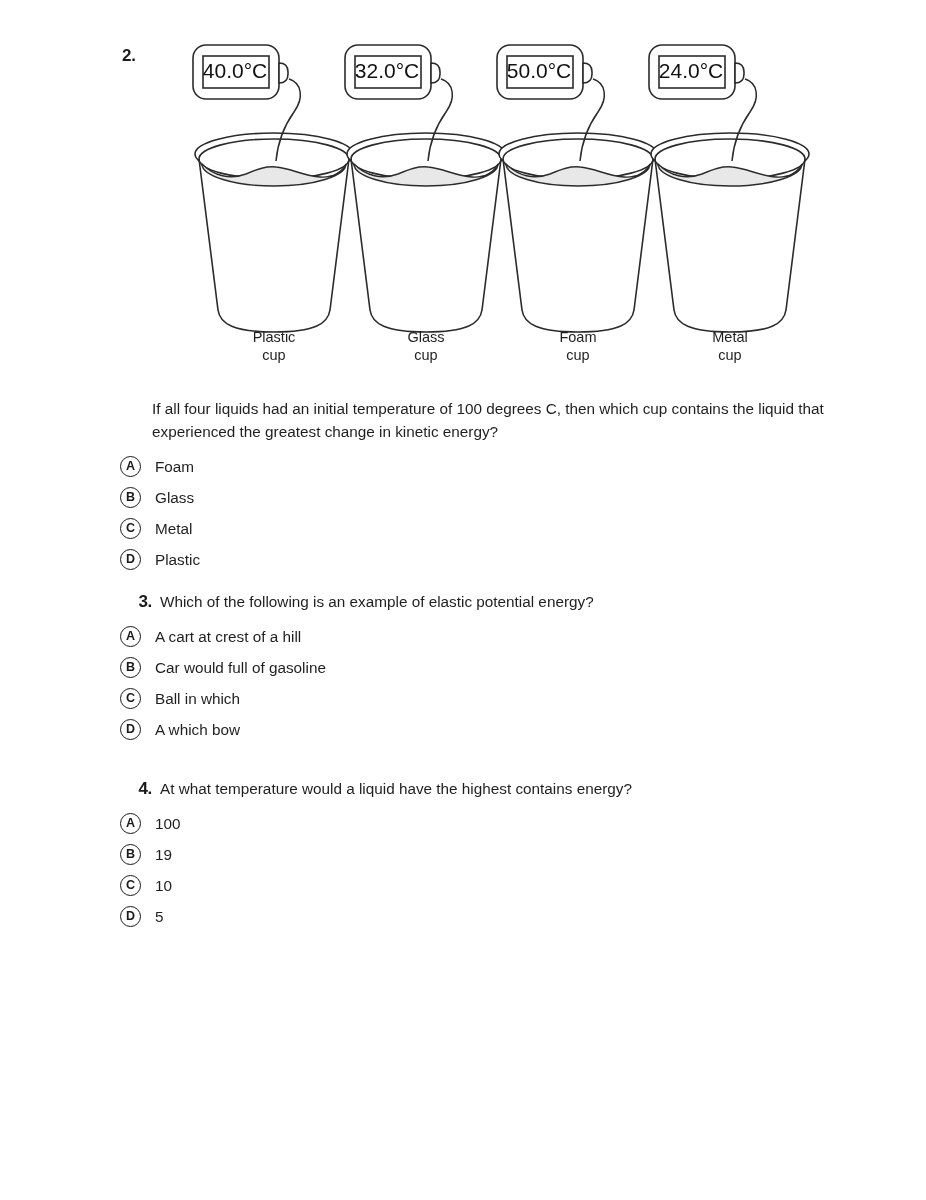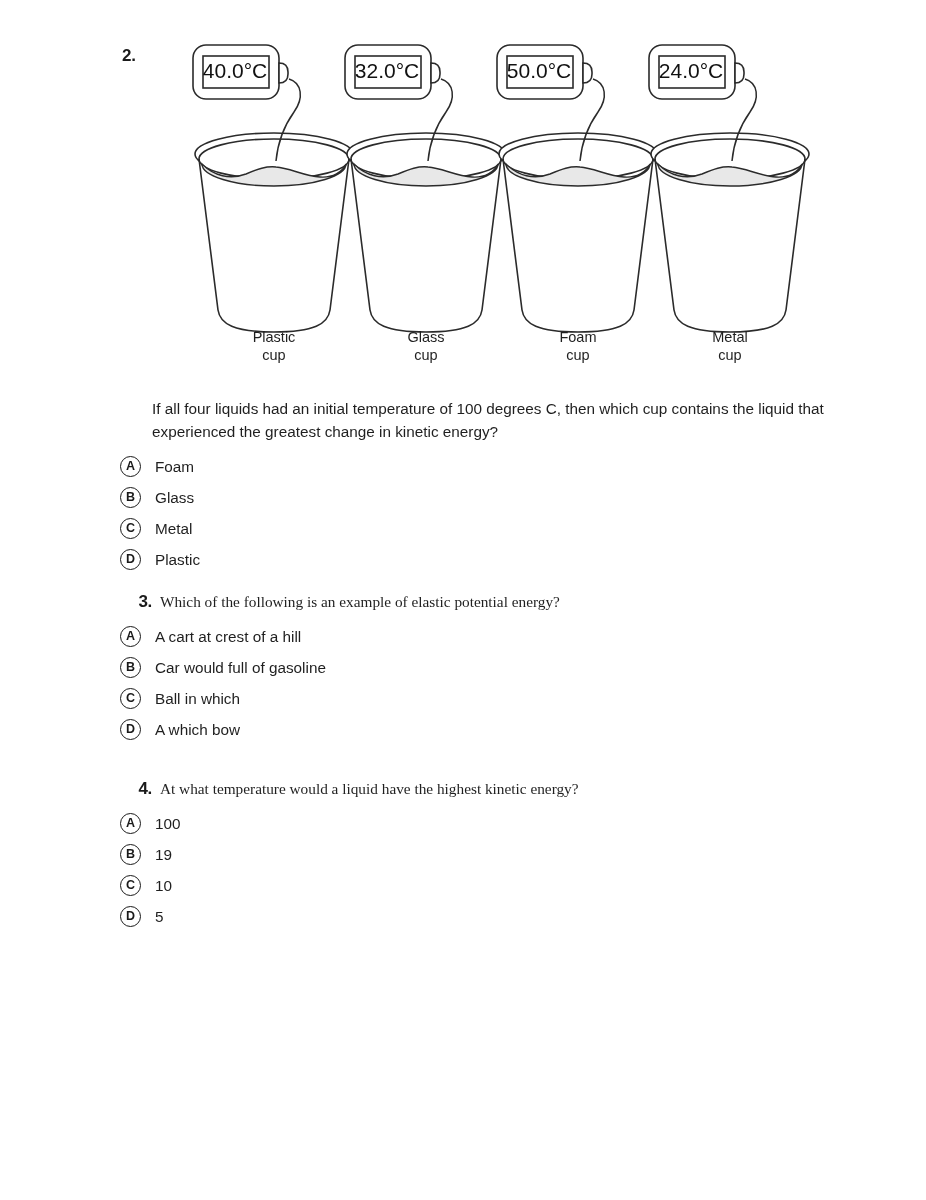--- a/index.html
+++ b/index.html
@@ -63,21 +63,20 @@
     text-align: right;
     padding-right: 8px;
     line-height: 23px;
     letter-spacing: -0.3px;
   }
   .qtext {
     flex: 1 1 auto;
     font-size: 15.3px;
     line-height: 23px;
     color: #1f1f1f;
-    font-family: Liberation Serif, serif;
   }
   .qtext-indent {
     margin-left: 34px;
     font-size: 15.3px;
     line-height: 23px;
     color: #1f1f1f;
     width: 716px;
   }
 
   .choices {
@@ -226,21 +225,21 @@
       <div class="choice">
         <span class="bubble">D</span>
         <span class="choice-label">A which bow</span>
       </div>
     </div>
   </div>
 
   <div class="qblock" style="top:777px;">
     <div class="qhead">
       <div class="qnum">4.</div>
-      <div class="qtext">At what temperature would a liquid have the highest kinetic energy?</div>
+      <div class="qtext">At what temperature would a liquid have the highest contains energy?</div>
     </div>
     <div class="choices">
       <div class="choice">
         <span class="bubble">A</span>
         <span class="choice-label">100</span>
       </div>
       <div class="choice">
         <span class="bubble">B</span>
         <span class="choice-label">19</span>
       </div>

